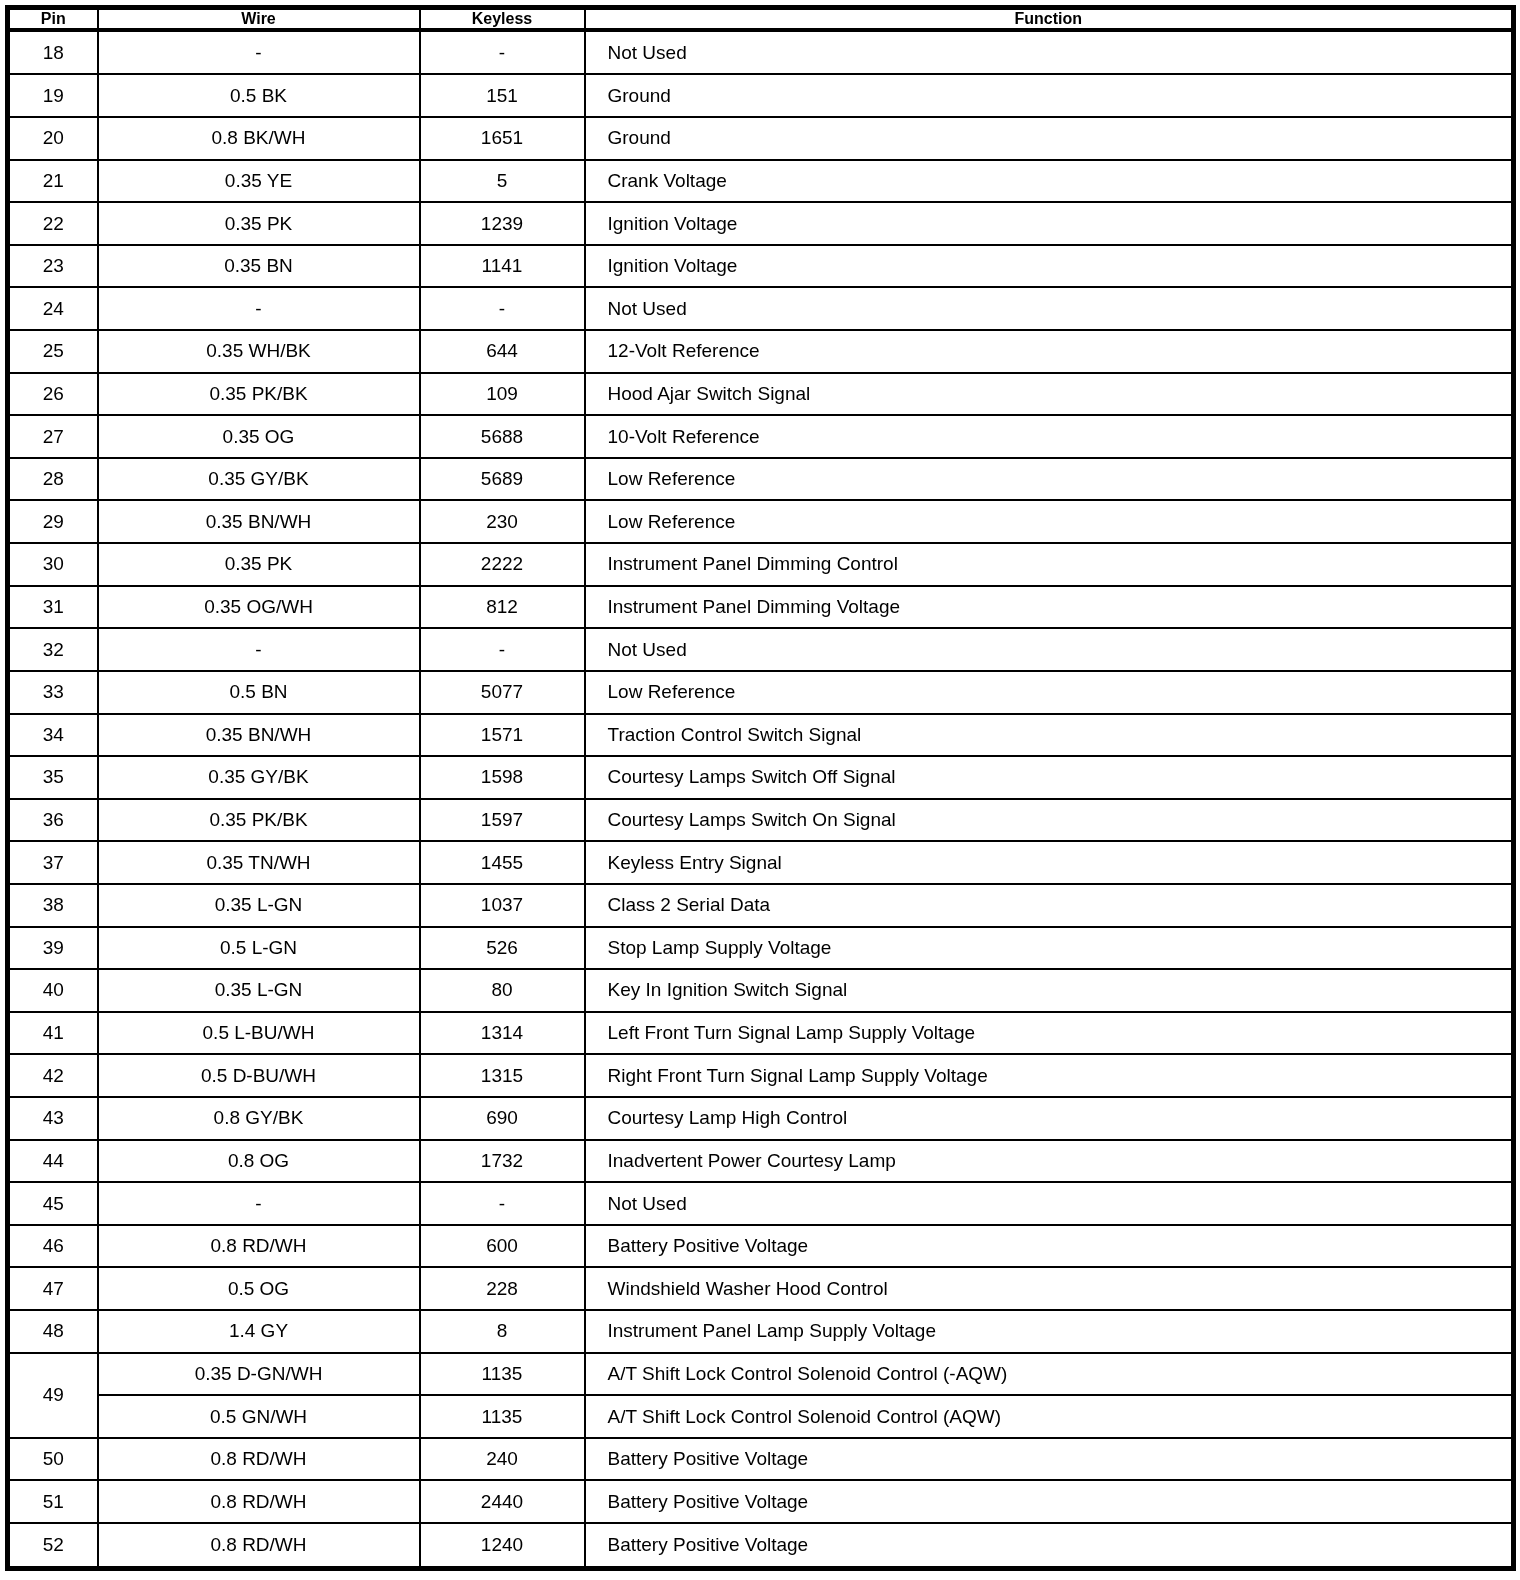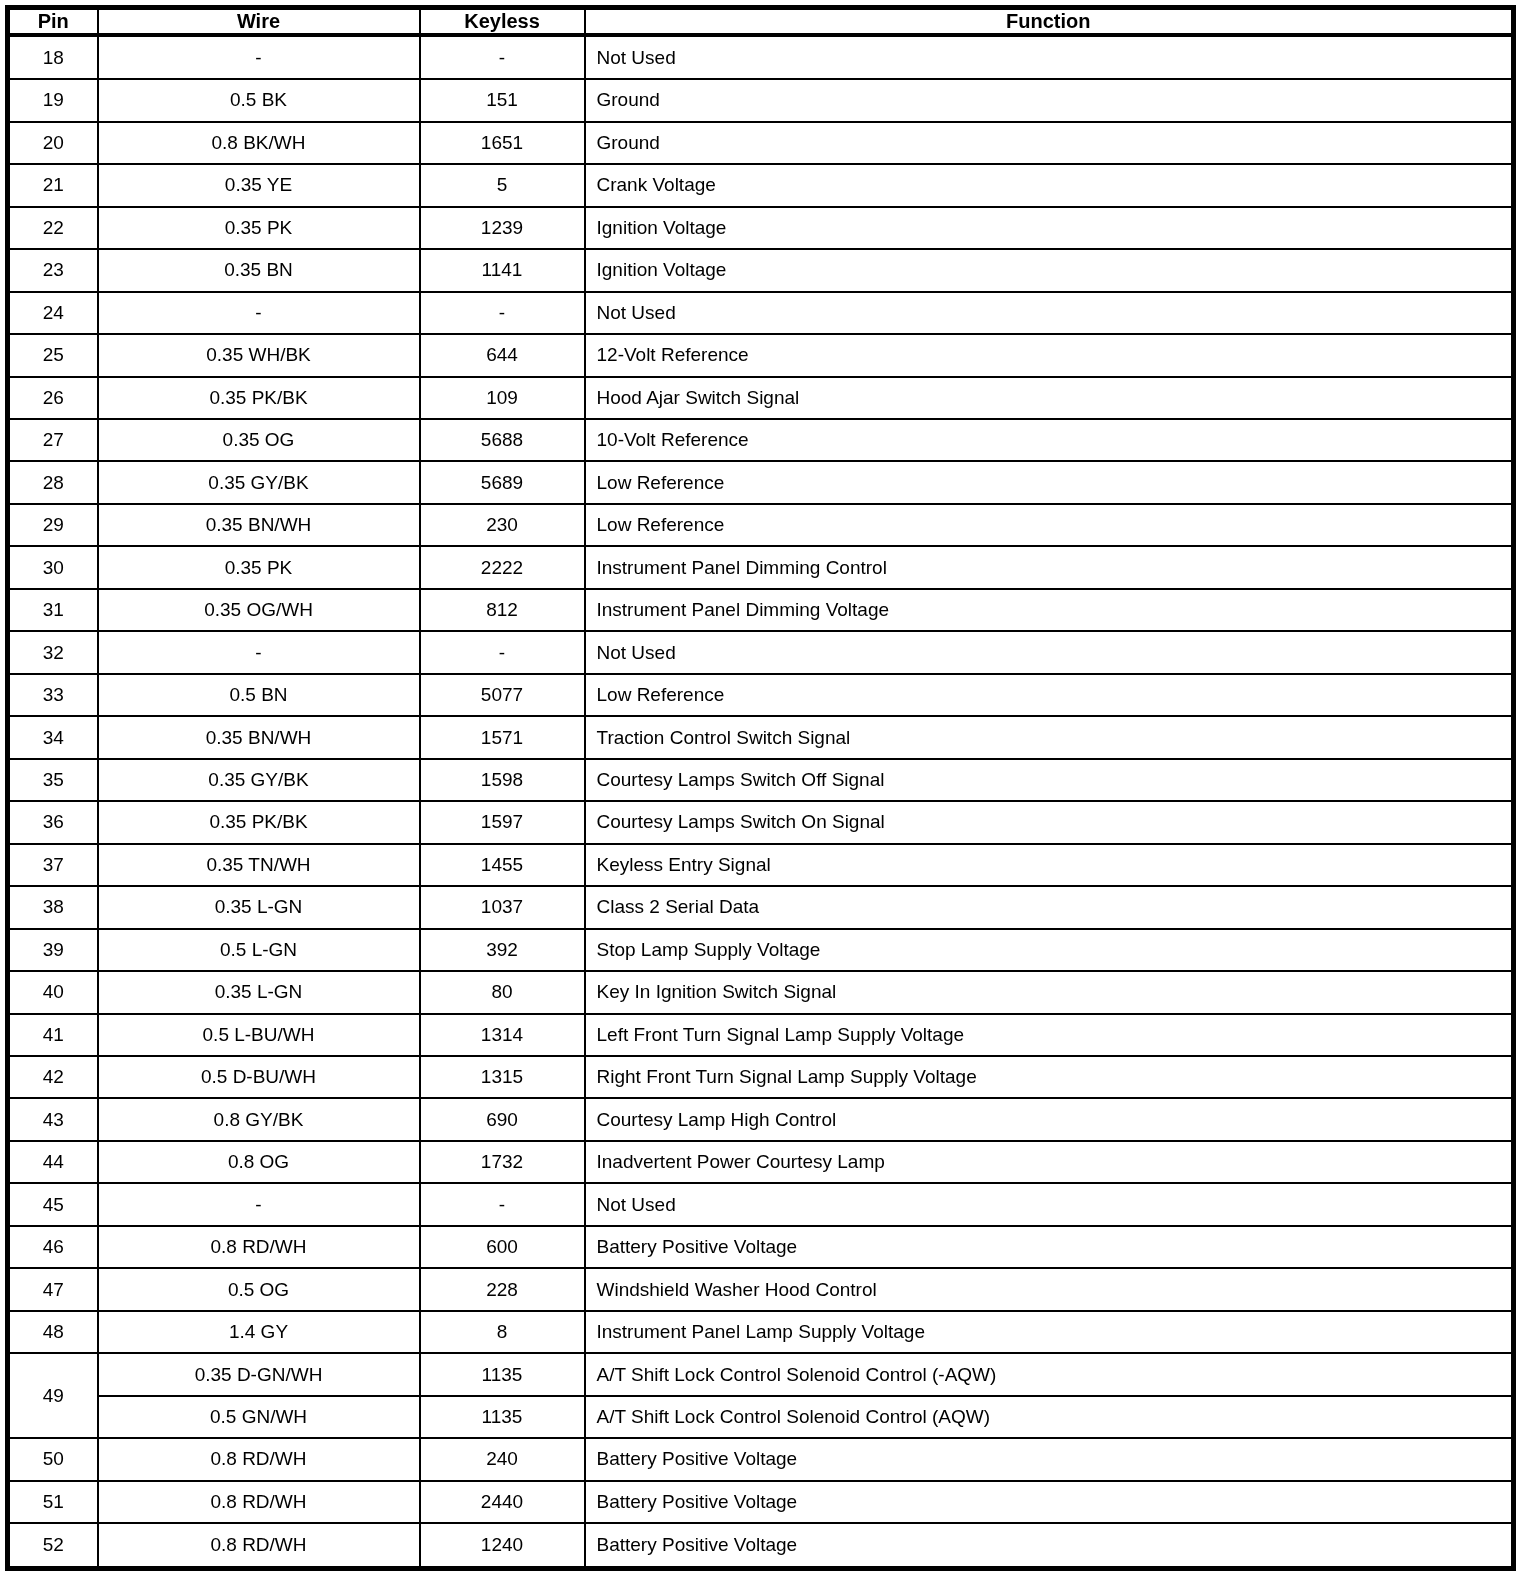--- a/index.html
+++ b/index.html
@@ -28,27 +28,27 @@
     border: 2px solid #000000;
     color: #000000;
     font-size: 19px;
     text-align: center;
     vertical-align: middle;
     padding: 0;
     overflow: hidden;
     white-space: nowrap;
   }
   .pinout thead th {
-    font-size: 20px;
+    font-size: 16px;
     font-weight: bold;
     border-bottom: 4px solid #000000;
   }
   .pinout td.col-function {
     text-align: left;
-    padding-left: 11px;
+    padding-left: 22px;
   }
 </style>
 </head>
 <body>
 
 <table class="pinout">
   <colgroup>
     <col style="width:90px">
     <col style="width:322px">
     <col style="width:165px">
@@ -185,21 +185,21 @@
       </tr>
       <tr>
         <td class="col-pin">38</td>
         <td class="col-wire">0.35 L-GN</td>
         <td class="col-circuit">1037</td>
         <td class="col-function">Class 2 Serial Data</td>
       </tr>
       <tr>
         <td class="col-pin">39</td>
         <td class="col-wire">0.5 L-GN</td>
-        <td class="col-circuit">392</td>
+        <td class="col-circuit">526</td>
         <td class="col-function">Stop Lamp Supply Voltage</td>
       </tr>
       <tr>
         <td class="col-pin">40</td>
         <td class="col-wire">0.35 L-GN</td>
         <td class="col-circuit">80</td>
         <td class="col-function">Key In Ignition Switch Signal</td>
       </tr>
       <tr>
         <td class="col-pin">41</td>

